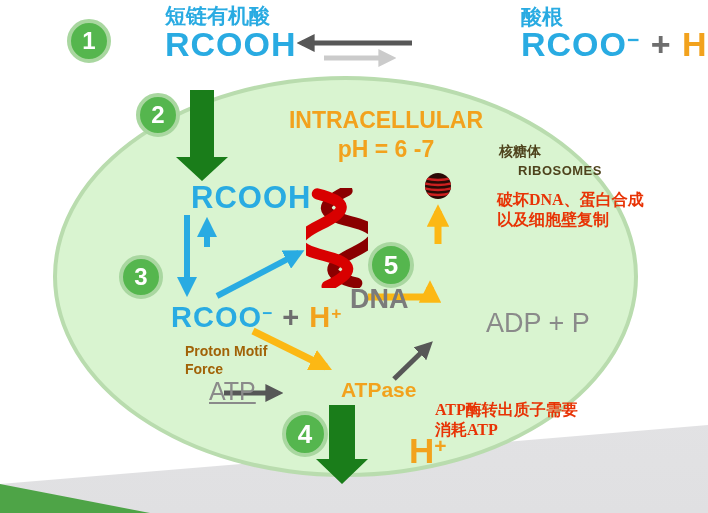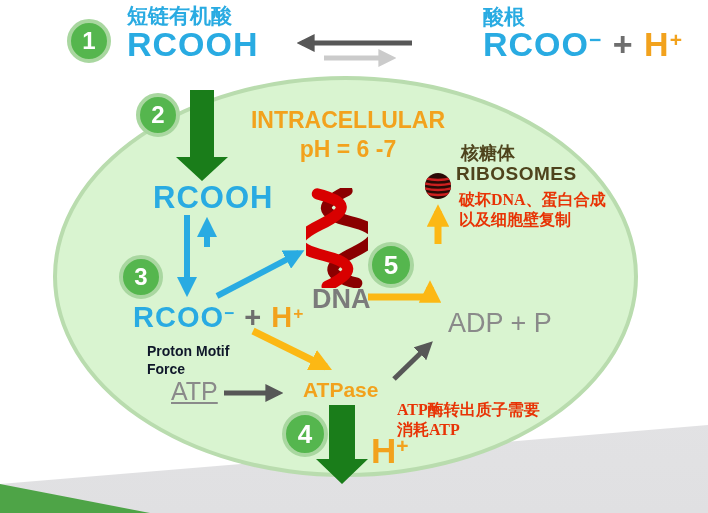--- a/index.html
+++ b/index.html
@@ -30,42 +30,42 @@
     background:#55b64e;border:4px solid #a9d7a0;
     color:#fff;font-size:24px;font-weight:bold;
     display:flex;align-items:center;justify-content:center;line-height:1;
   }
   .b1{left:67px;top:19px;}
   .b2{left:136px;top:93px;}
   .b3{left:119px;top:255px;}
   .b5{left:368px;top:242px;width:38px;height:38px;font-size:26px;}
   .b4{left:282px;top:411px;width:38px;height:38px;font-size:26px;}
   
-  .txt{position:absolute;white-space:nowrap;line-height:1.1;}
+  .txt{position:absolute;white-space:nowrap;line-height:1.1;margin-left:38px;}
   .cyan{color:#29abe2;}
   .orange{color:#f2a21d;}
   .cn-title{font-size:21px;font-weight:bold;color:#29abe2;}
   .formula{font-size:34px;font-weight:bold;letter-spacing:1px;}
   .formula sup{font-size:0.62em;vertical-align:9px;}
   .plus{color:#6e6e6e;}
   .intracell{left:246px;top:106px;width:204px;text-align:center;
     font-size:23px;font-weight:bold;color:#f2a21d;line-height:1.25;white-space:normal;}
   .rcooh-in{left:153px;top:181px;font-size:31px;font-weight:bold;letter-spacing:1px;}
   .rcoo-in{left:133px;top:302px;font-size:29px;font-weight:bold;letter-spacing:1px;}
   .rcoo-in sup{font-size:0.6em;vertical-align:8px;}
-  .pmf{left:147px;top:343px;font-size:14px;font-weight:bold;color:#0f172a;line-height:1.25;white-space:normal;width:110px;}
+  .pmf{left:147px;top:343px;font-size:14px;font-weight:bold;color:#a16207;line-height:1.25;white-space:normal;width:110px;}
   .atp-l{left:171px;top:378px;font-size:25px;color:#8a8a8a;text-decoration:underline;}
   .atpase{left:303px;top:378px;font-size:21px;font-weight:bold;color:#f2a21d;}
   .dna-l{left:312px;top:285px;font-size:27px;font-weight:bold;color:#7b7b7b;}
   .atpadp{left:420px;top:245px;font-size:27px;color:#8a8a8a;}
   .adpp{left:448px;top:309px;font-size:27px;color:#8a8a8a;}
   .hplus-bottom{left:371px;top:432px;font-size:35px;font-weight:bold;color:#f2a21d;}
   .hplus-bottom sup{font-size:0.6em;vertical-align:10px;}
-  .ribo-cn{left:461px;top:144px;font-size:18px;font-weight:bold;color:#4e431c;}
-  .ribo-en{left:456px;top:164px;font-size:19px;font-weight:bold;color:#4e431c;letter-spacing:0.5px;}
+  .ribo-cn{left:461px;top:144px;font-size:14px;font-weight:bold;color:#4e431c;}
+  .ribo-en{left:480px;top:164px;font-size:13px;font-weight:bold;color:#4e431c;letter-spacing:0.5px;}
   .rednote{font-family:"Liberation Serif","DejaVu Serif",serif;
     font-size:16px;font-weight:bold;color:#e83305;line-height:1.25;white-space:normal;}
   .damage{left:459px;top:190px;width:170px;}
   .atpnote{left:397px;top:400px;width:160px;}
   .icon{position:absolute;}
 </style>
 </head>
 <body>
 
 <div class="stage">

